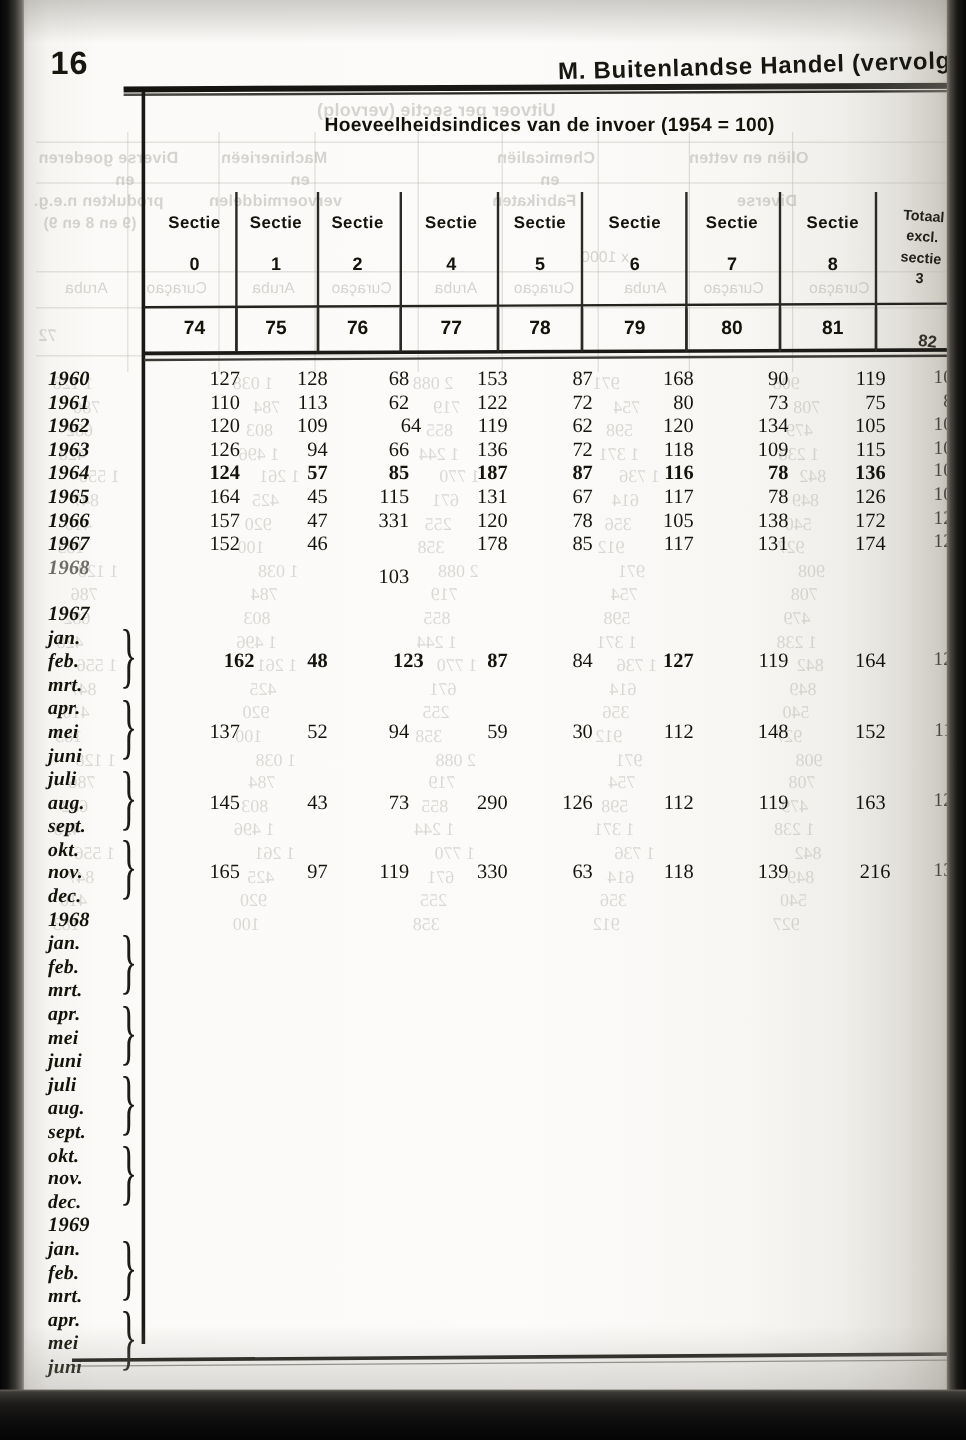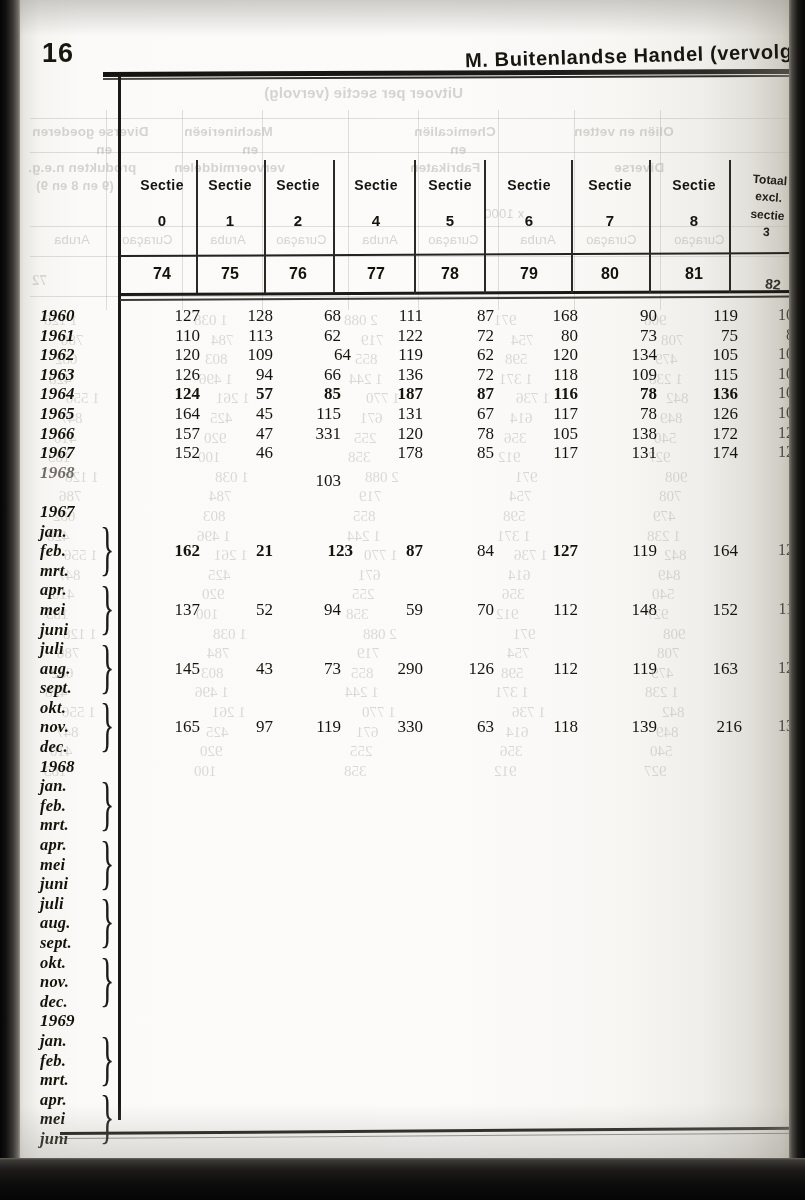--- a/index.html
+++ b/index.html
@@ -508,20 +508,21 @@
 
     <div id="rule-top"></div>
     <div id="rule-top2"></div>
     <div id="vrule-main"></div>
     <div id="rule-hdr-top"></div>
     <div id="rule-hdr-bot"></div>
     <div id="rule-hdr-bot2"></div>
     <div id="rule-bottom"></div>
     <div id="rule-bottom2"></div>
 
+    <div id="table-title">Hoeveelheidsindices van de invoer (1954 = 100)</div>
 
     <div id="header-cells">
         <div class="vdiv" style="left: 182px;"></div>
         <div class="vdiv short" style="left: 182px;"></div>
         <div class="vdiv" style="left: 250px;"></div>
         <div class="vdiv short" style="left: 250px;"></div>
         <div class="vdiv" style="left: 319px;"></div>
         <div class="vdiv short" style="left: 319px;"></div>
         <div class="vdiv" style="left: 400px;"></div>
         <div class="vdiv short" style="left: 400px;"></div>
@@ -582,21 +583,21 @@
       <span>3</span>
     </div>
     <div id="colnum-total">82</div>
 
     <div id="body">
         <div class="row">
           <div class="rlabel">1960</div>
           <div class="cell" style="left: 116px; width: 70px;">127</div>
           <div class="cell" style="left: 189px; width: 70px;">128</div>
           <div class="cell" style="left: 257px; width: 70px;">68</div>
-          <div class="cell" style="left: 339px; width: 70px;">111</div>
+          <div class="cell" style="left: 339px; width: 70px;">153</div>
           <div class="cell" style="left: 410px; width: 70px;">87</div>
           <div class="cell" style="left: 494px; width: 70px;">168</div>
           <div class="cell" style="left: 573px; width: 70px;">90</div>
           <div class="cell" style="left: 654px; width: 70px;">119</div>
           <div class="cell total" style="left: 740px; width: 40px;">10</div>
         </div>
         <div class="row">
           <div class="rlabel">1961</div>
           <div class="cell" style="left: 116px; width: 70px;">110</div>
           <div class="cell" style="left: 189px; width: 70px;">113</div>
@@ -686,22 +687,22 @@
         <div class="spacer"></div>
         <div class="row">
           <div class="rlabel">1967</div>
         </div>
         <div class="row">
           <div class="rlabel month">jan.</div>
         </div>
         <div class="row">
           <div class="rlabel month">feb.</div>
           <div class="brace" style="top: -10px;">}</div>
-          <div class="cell b" style="left: 116px; width: 70px; text-align: right;">162</div>
-          <div class="cell b" style="left: 189px; width: 70px;">21</div>
+          <div class="cell b" style="left: 128px; width: 70px; text-align: right;">162</div>
+          <div class="cell b" style="left: 189px; width: 70px;">48</div>
           <div class="cell b" style="left: 269px; width: 70px;">123</div>
           <div class="cell b" style="left: 339px; width: 70px;">87</div>
           <div class="cell" style="left: 410px; width: 70px;">84</div>
           <div class="cell b" style="left: 494px; width: 70px;">127</div>
           <div class="cell" style="left: 573px; width: 70px;">119</div>
           <div class="cell" style="left: 654px; width: 70px;">164</div>
           <div class="cell total" style="left: 740px; width: 40px;">12</div>
         </div>
         <div class="row">
           <div class="rlabel month">mrt.</div>
@@ -709,21 +710,21 @@
         <div class="row">
           <div class="rlabel month">apr.</div>
         </div>
         <div class="row">
           <div class="rlabel month">mei</div>
           <div class="brace" style="top: -10px;">}</div>
           <div class="cell" style="left: 116px; width: 70px;">137</div>
           <div class="cell" style="left: 189px; width: 70px;">52</div>
           <div class="cell" style="left: 257px; width: 70px;">94</div>
           <div class="cell" style="left: 339px; width: 70px;">59</div>
-          <div class="cell" style="left: 410px; width: 70px;">70</div>
+          <div class="cell" style="left: 410px; width: 70px;">30</div>
           <div class="cell" style="left: 494px; width: 70px;">112</div>
           <div class="cell" style="left: 573px; width: 70px;">148</div>
           <div class="cell" style="left: 654px; width: 70px;">152</div>
           <div class="cell total" style="left: 740px; width: 40px;">11</div>
         </div>
         <div class="row">
           <div class="rlabel month">juni</div>
         </div>
         <div class="row">
           <div class="rlabel month">juli</div>

